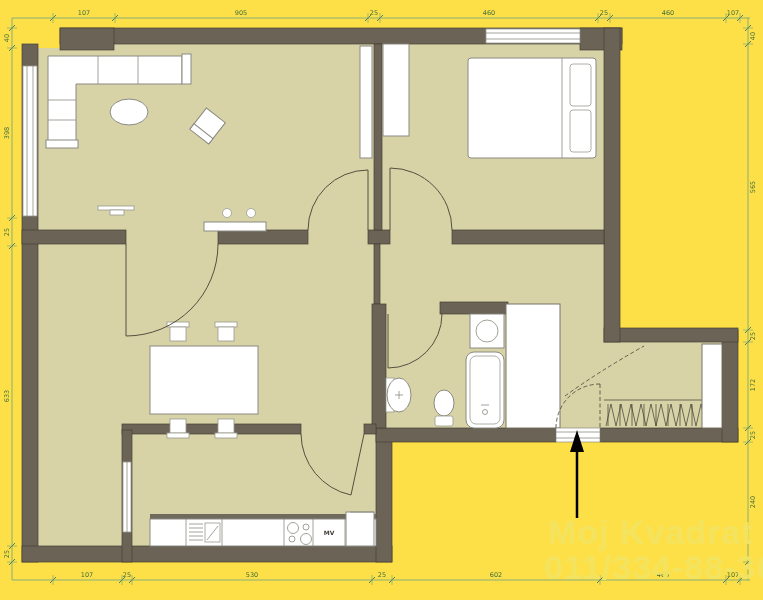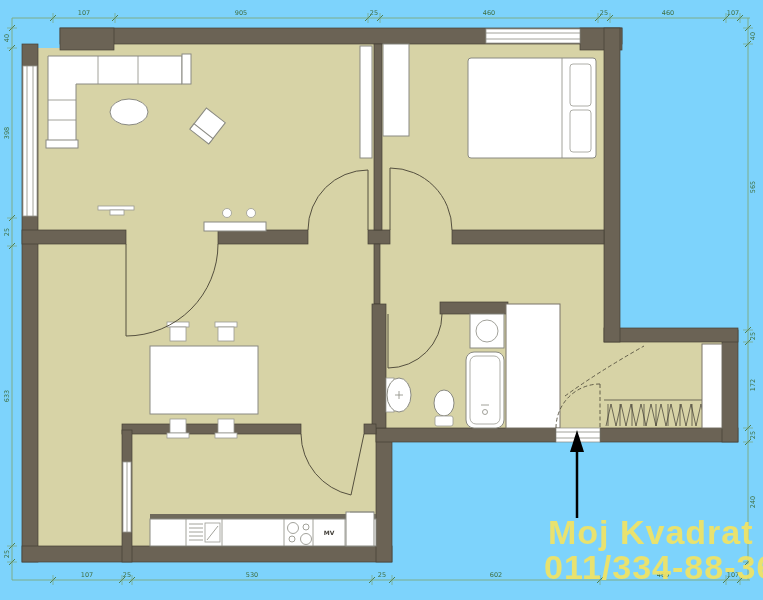--- a/index.html
+++ b/index.html
@@ -1,16 +1,16 @@
 <!DOCTYPE html>
 <html><head>
 <meta charset="utf-8">
 <style>
   html,body{margin:0;padding:0;background:#fff;}
-  .stage{width:763px;height:600px;position:relative;background:#7dd3fc;overflow:hidden;}
+  .stage{width:763px;height:600px;position:relative;background:#fde047;overflow:hidden;}
   svg{display:block;}
   .wall{fill:#6b6355;stroke:#453f34;stroke-width:.7;}
   .floor{fill:#d7d3a6;stroke:none;}
   .furn{fill:#ffffff;stroke:#8a8a82;stroke-width:1;}
   .furn2{fill:#ffffff;stroke:#9a9a92;stroke-width:.8;}
   .thin{stroke:#8a8a82;stroke-width:.8;fill:none;}
   .door{stroke:#55503f;stroke-width:1;fill:none;}
   .doord{stroke:#55503f;stroke-width:.9;fill:none;stroke-dasharray:4 2.5;}
   .win{fill:#ffffff;stroke:#9a9a92;stroke-width:.8;}
   .dl{stroke:#7da87d;stroke-width:.9;}

